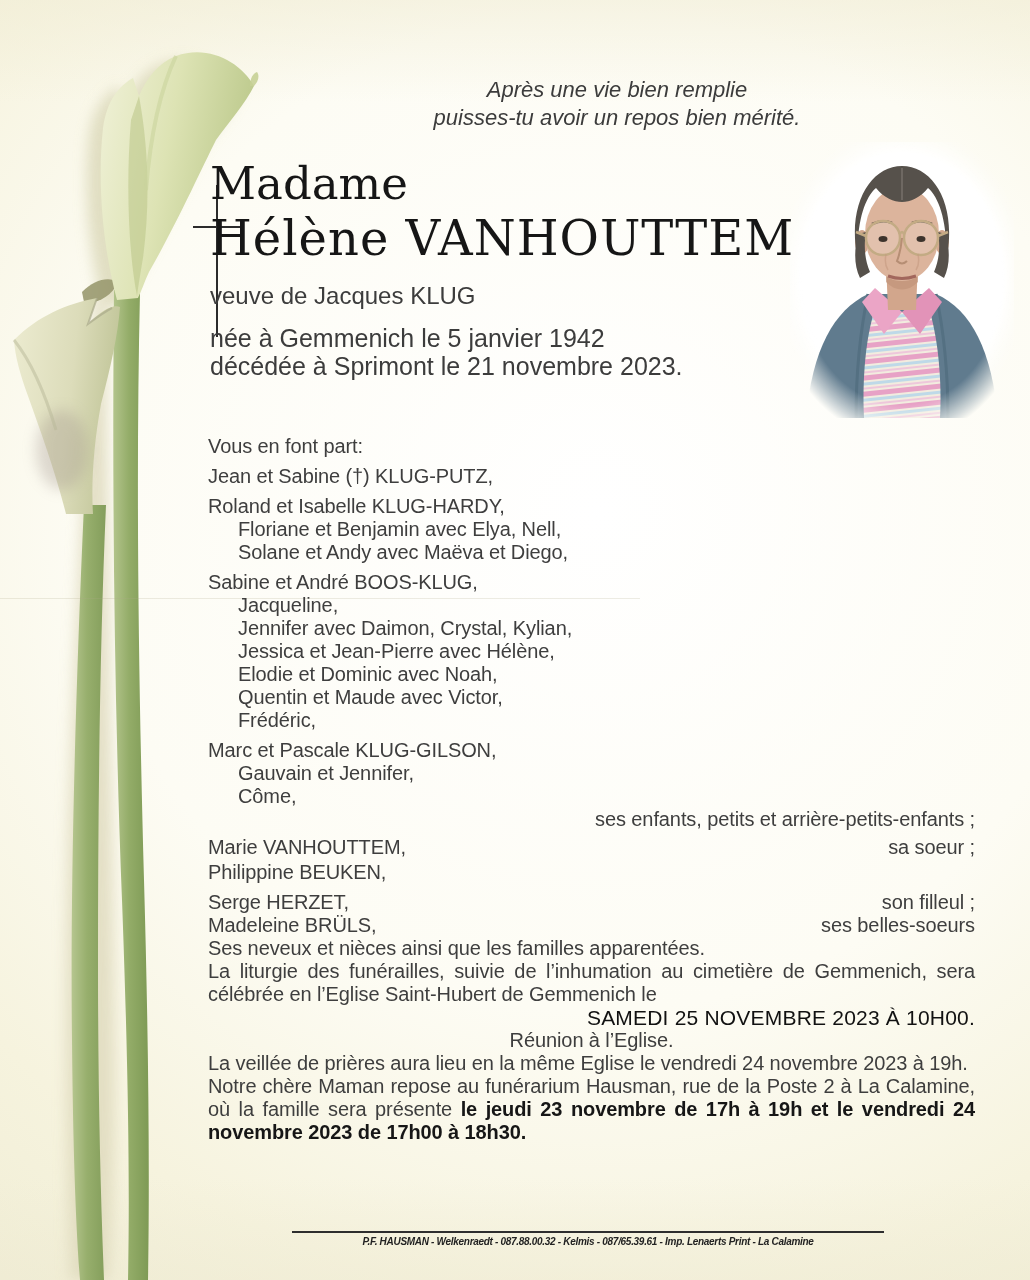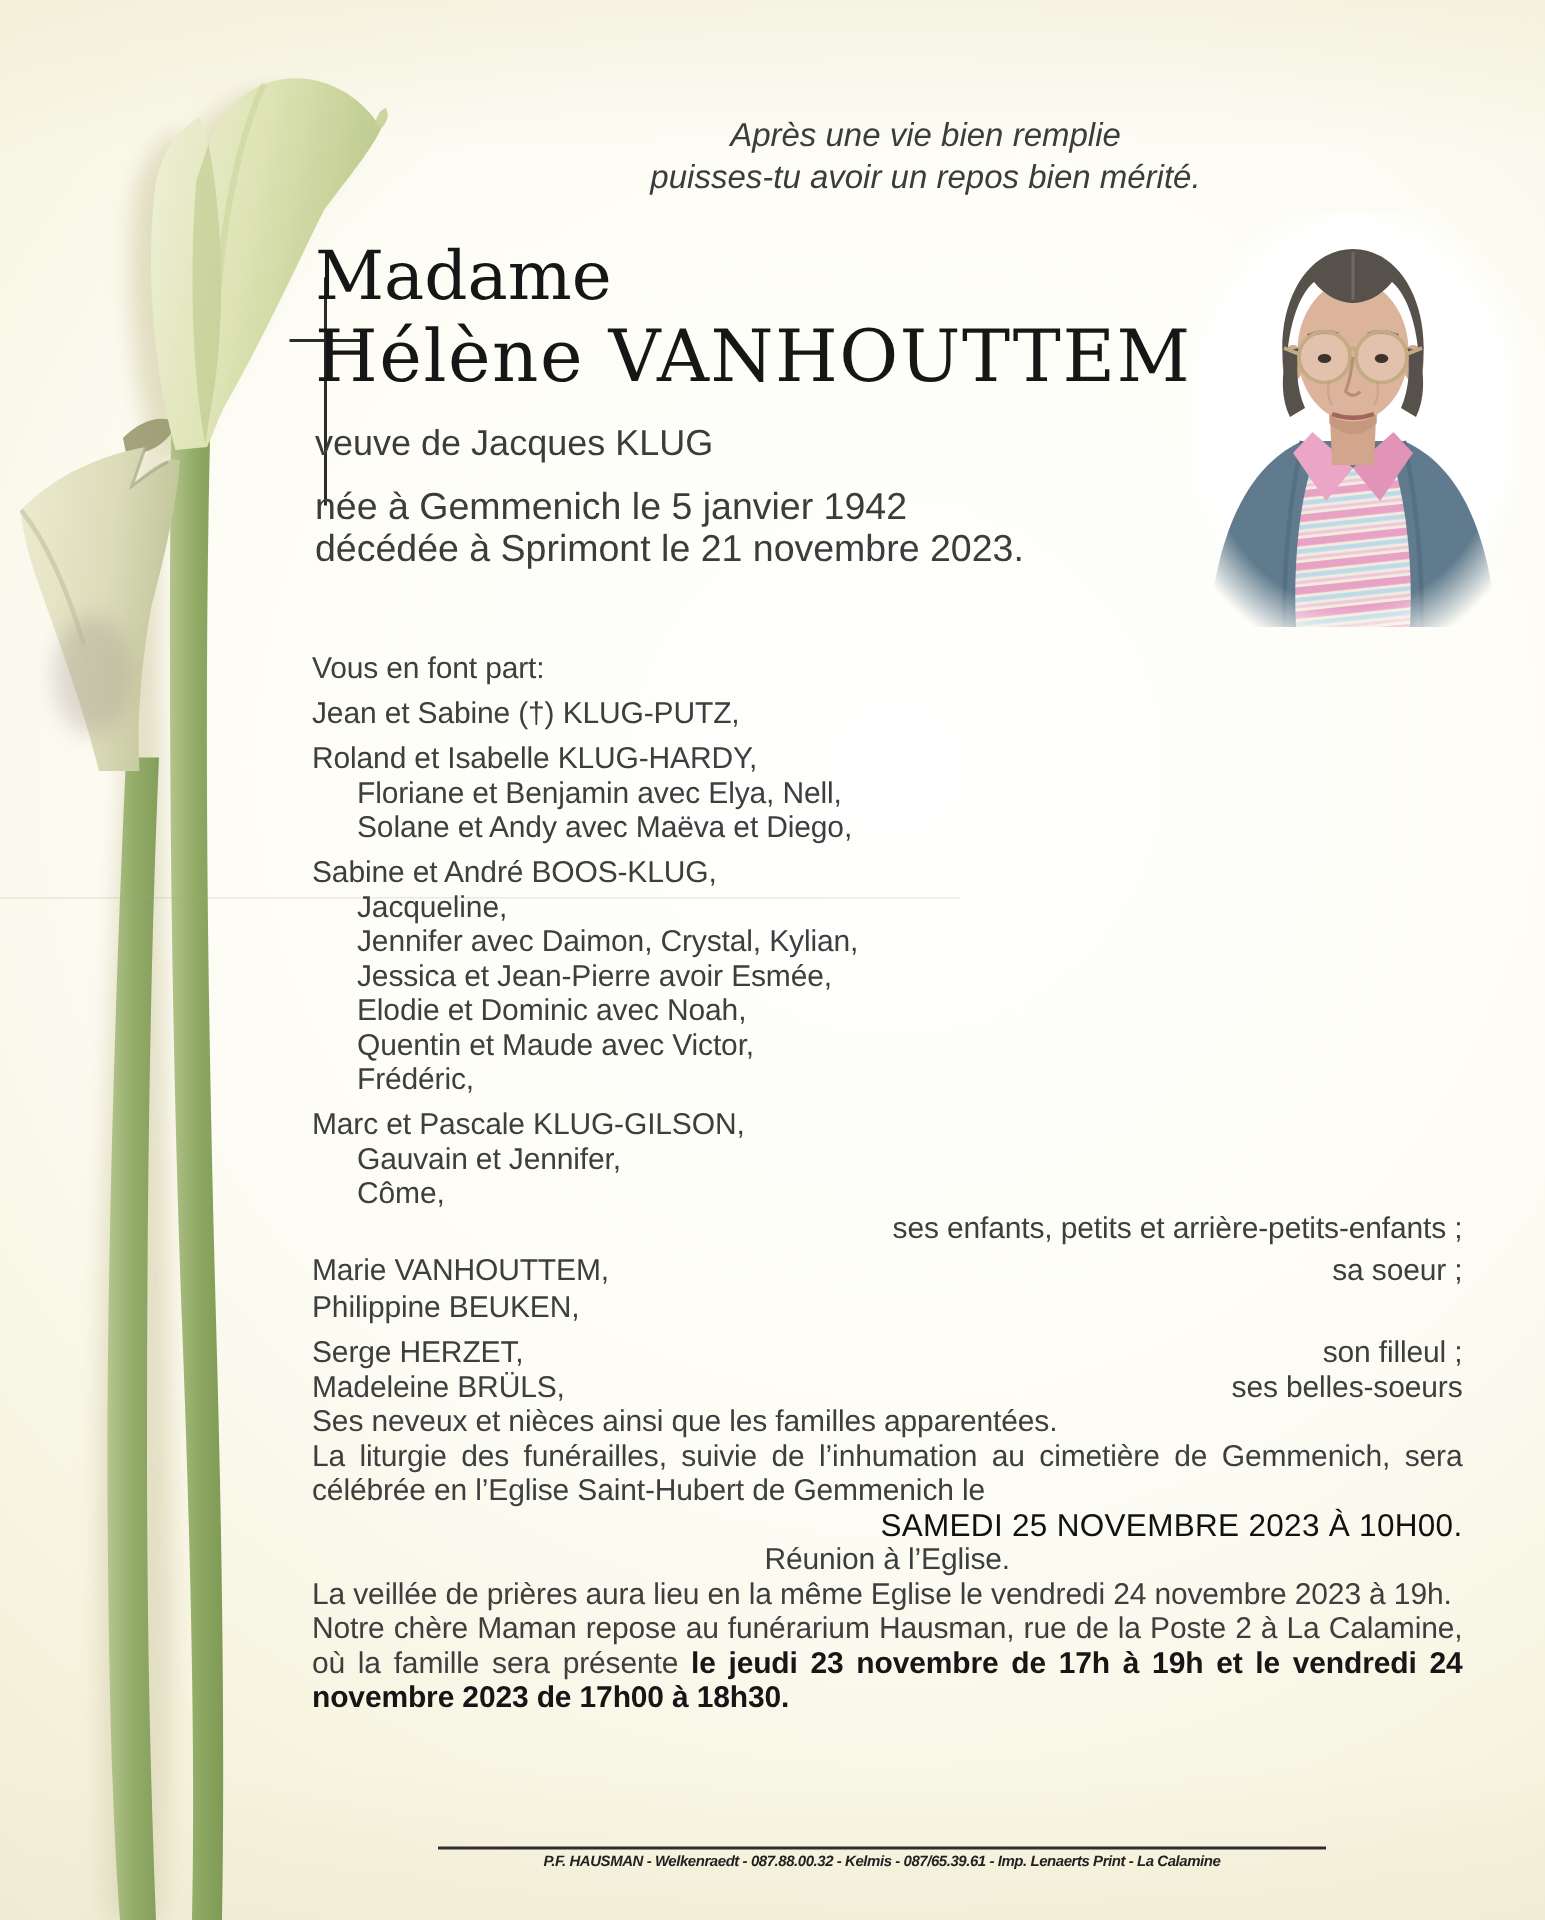--- a/index.html
+++ b/index.html
@@ -158,21 +158,21 @@
   <div class="body">
     <p class="intro">Vous en font part:</p>
 
     <div class="fam g">Jean et Sabine (†) KLUG-PUTZ,</div>
     <div class="fam g">Roland et Isabelle KLUG-HARDY,</div>
     <div class="fam i">Floriane et Benjamin avec Elya, Nell,</div>
     <div class="fam i">Solane et Andy avec Maëva et Diego,</div>
     <div class="fam g">Sabine et André BOOS-KLUG,</div>
     <div class="fam i">Jacqueline,</div>
     <div class="fam i">Jennifer avec Daimon, Crystal, Kylian,</div>
-    <div class="fam i">Jessica et Jean-Pierre avoir Esmée,</div>
+    <div class="fam i">Jessica et Jean-Pierre avec Hélène,</div>
     <div class="fam i">Elodie et Dominic avec Noah,</div>
     <div class="fam i">Quentin et Maude avec Victor,</div>
     <div class="fam i">Frédéric,</div>
     <div class="fam g">Marc et Pascale KLUG-GILSON,</div>
     <div class="fam i">Gauvain et Jennifer,</div>
     <div class="fam i">Côme,</div>
 
     <div class="rel">
       <span></span>
       <span>ses enfants, petits et arrière-petits-enfants ;</span>

